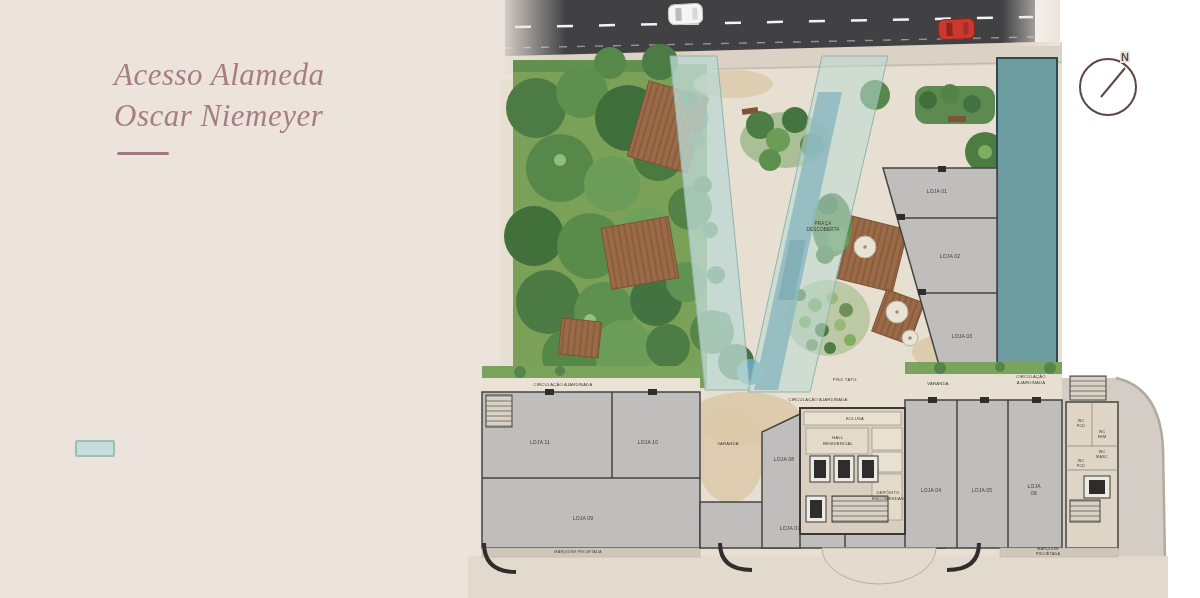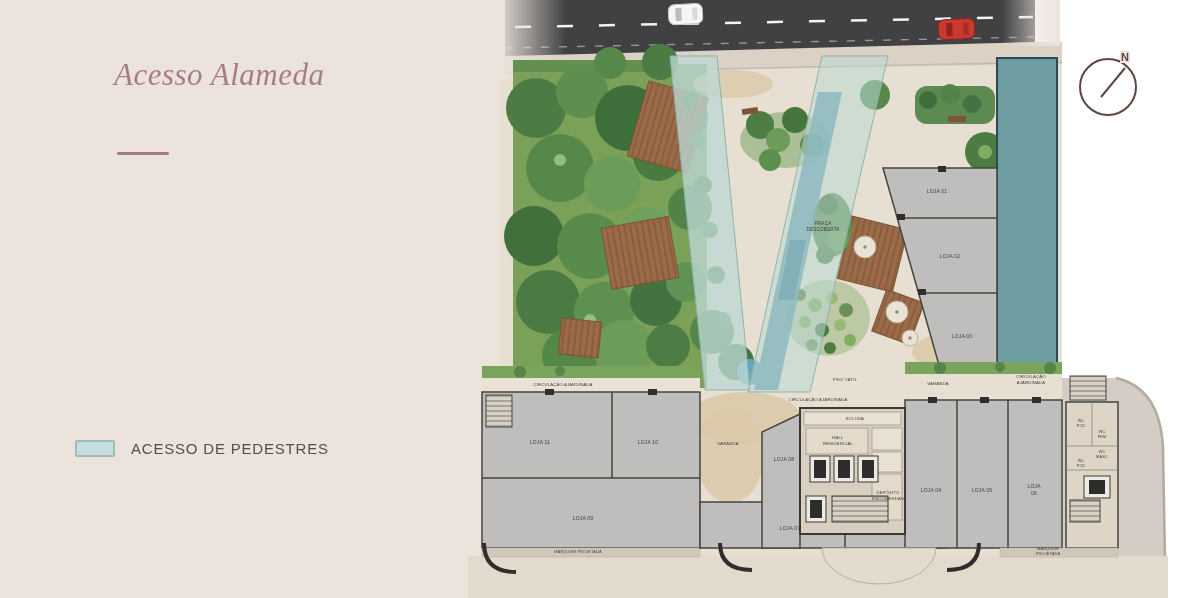--- a/index.html
+++ b/index.html
@@ -289,27 +289,27 @@
       <span class="plan-label" style="left: 1081px; top: 424px; font-size: 3.8px;">WC PCD</span>
       <span class="plan-label" style="left: 1102px; top: 435px; font-size: 3.8px;">WC FEM</span>
       <span class="plan-label" style="left: 1102px; top: 455px; font-size: 3.8px;">WC MASC</span>
       <span class="plan-label" style="left: 1081px; top: 464px; font-size: 3.8px;">WC PCD</span>
       <span class="plan-label" style="left: 578px; top: 553px; font-size: 3.8px;">MARQUISE PROJETADA</span>
       <span class="plan-label" style="left: 1048px; top: 552px; font-size: 3.8px;">MARQUISE PROJETADA</span>
     </div>
 
   <div class="title">
     <div>Acesso Alameda</div>
+    <div>Oscar Niemeyer</div>
   </div>
   <div class="title-divider"></div>
 
   <div class="legend">
     <div class="legend-row">
       <span class="swatch" style="background: rgb(198, 222, 219); border-color: rgb(159, 188, 183);"></span>
-      <span class="legend-label">ACESSO DE PEDESTRES</span>
     </div>
   </div>
 
   <div class="compass">
     <svg width="62" height="62">
       <circle cx="29" cy="33" r="28" fill="none" stroke="#5d4742" stroke-width="2"></circle>
       <line x1="22" y1="43" x2="46" y2="14" stroke="#5d4742" stroke-width="2"></line>
     </svg>
     <span class="compass-n">N</span>
   </div>

